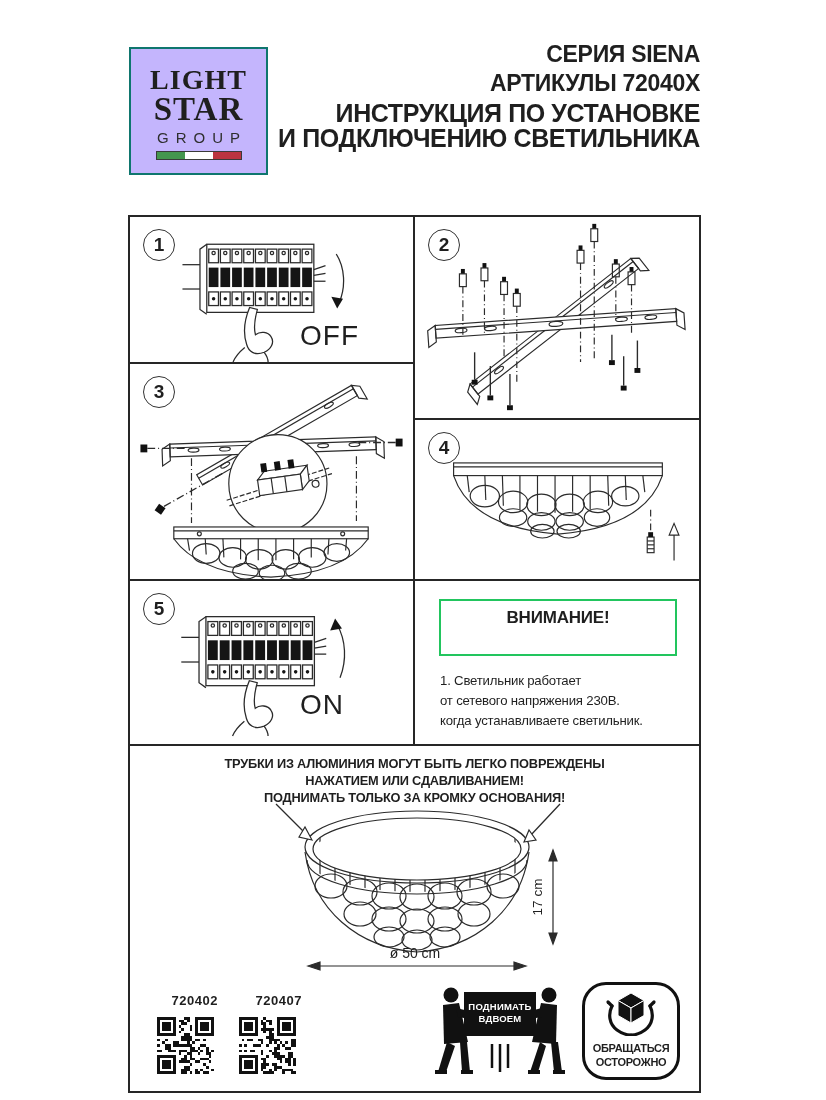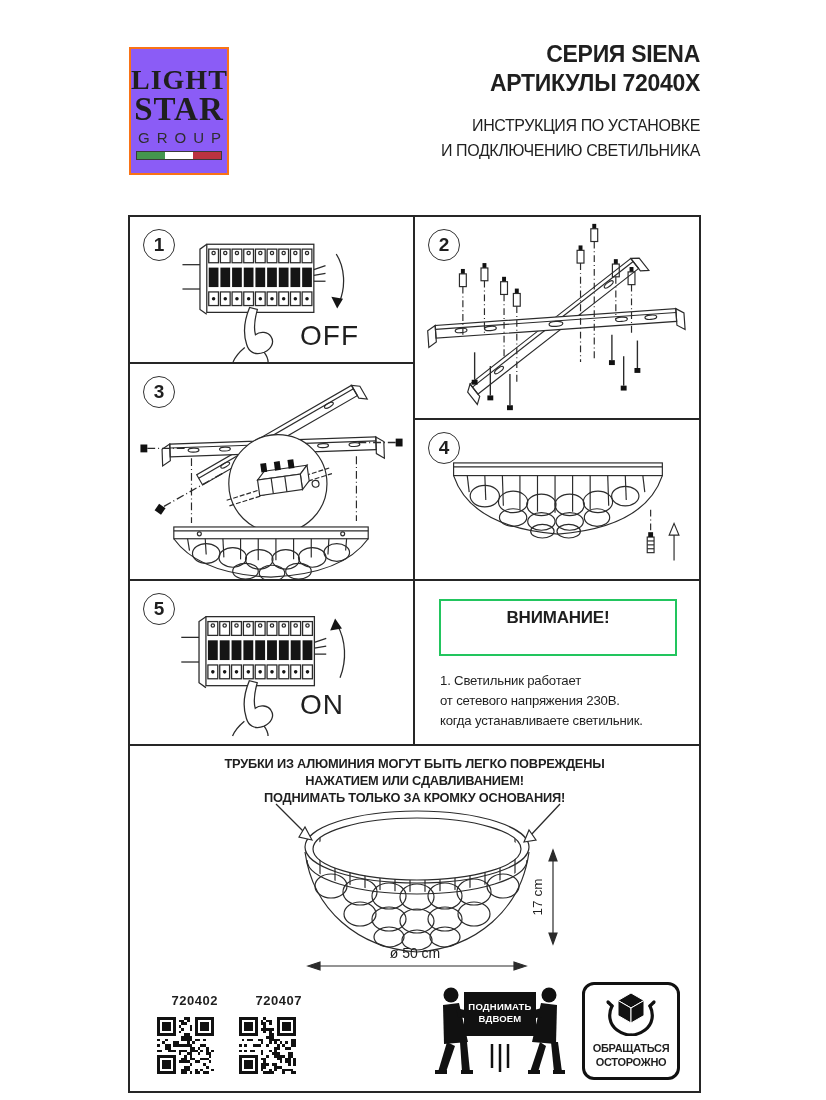--- a/index.html
+++ b/index.html
@@ -1,37 +1,37 @@
 <!DOCTYPE html>
 <html><head>
 <meta charset="utf-8">
 <style>
   * { box-sizing: border-box; margin: 0; padding: 0; }
   body { background: #e8e8e8; font-family: "Liberation Sans", sans-serif; }
   .page { position: relative; width: 826px; height: 1100px; background: #fff; margin: 0 auto;
           color: #1f1f1f; overflow: hidden; }
 
   
-  .logo-box { position: absolute; left: 129px; top: 47px; width: 100px; height: 128px;
-              border: 2px solid #f97316; text-align: center; background: #8b5cf6; }
+  .logo-box { position: absolute; left: 129px; top: 47px; width: 139px; height: 128px;
+              border: 2px solid #0f766e; text-align: center; background: #c4b5fd; }
   .logo-light { font-family: "Liberation Serif", serif; font-weight: bold; font-size: 28px;
                 letter-spacing: 1px; line-height: 30px; margin-top: 16px; }
   .logo-star  { font-family: "Liberation Serif", serif; font-weight: bold; font-size: 33px;
                 letter-spacing: 1px; line-height: 32px; margin-top: -2px; }
   .logo-group { font-size: 15px; letter-spacing: 7px; color: #2e2e2e; margin-top: 4px;
                 padding-left: 7px; }
   .logo-flag { display: flex; height: 9px; width: 86px; margin: 5px auto 0;
                border: 1px solid #3a3a3a; }
   .logo-flag span { flex: 1; }
 
   .title-block { position: absolute; right: 126px; top: 40px; text-align: right; }
   .title-series, .title-articles { font-weight: bold; font-size: 23px; line-height: 29px;
                                    letter-spacing: -0.3px; }
-  .title-main { font-weight: normal; font-size: 16px; line-height: 25px;
-                letter-spacing: -0.4px; margin-top: 15px; }
+  .title-main { font-weight: bold; font-size: 25px; line-height: 25px;
+                letter-spacing: -0.4px; margin-top: 3px; }
 
   
   .cell { position: absolute; border: 2px solid #262626; background: #fff; }
   .stepnum { position: absolute; left: 13px; top: 12px; width: 32px; height: 32px;
              border: 1.7px solid #333; border-radius: 50%; text-align: center;
              line-height: 30px; font-size: 19px; font-weight: 600; }
   .illust { position: absolute; left: 0; top: 0; width: 100%; height: 100%; }
   .switch-label { position: absolute; font-size: 28px; font-weight: 500; letter-spacing: 1px;
                   left: 170px; top: 103px; }
 
@@ -52,21 +52,21 @@
            font-size: 14px; }
   .art-label { position: absolute; top: 247px; width: 66px; text-align: right;
                font-size: 13px; font-weight: bold; letter-spacing: 0.5px; }
   .qr { position: absolute; top: 271px; width: 57px; height: 57px; }
 
   .lift-icon { position: absolute; left: 300px; top: 238px; width: 140px; height: 98px; }
   .lift-sign { position: absolute; left: 34px; top: 8px; width: 72px; height: 44px;
                background: #111; color: #fff; text-align: center; padding-top: 9px;
                font-size: 9.5px; font-weight: bold; line-height: 12px; letter-spacing: 0.2px; }
   .care-icon { position: absolute; left: 452px; top: 236px; width: 98px; height: 98px;
-               border: 3px solid #111; border-radius: 12px; text-align: center;
+               border: 3px solid #111; border-radius: 24px; text-align: center;
                padding-top: 7px; background: #fff; }
   .care-text { font-size: 11px; font-weight: bold; line-height: 13.5px; letter-spacing: -0.3px;
                margin-top: 2px; }
 </style>
 </head>
 <body>
 
 <div class="page">
 
   <div class="logo-box">

